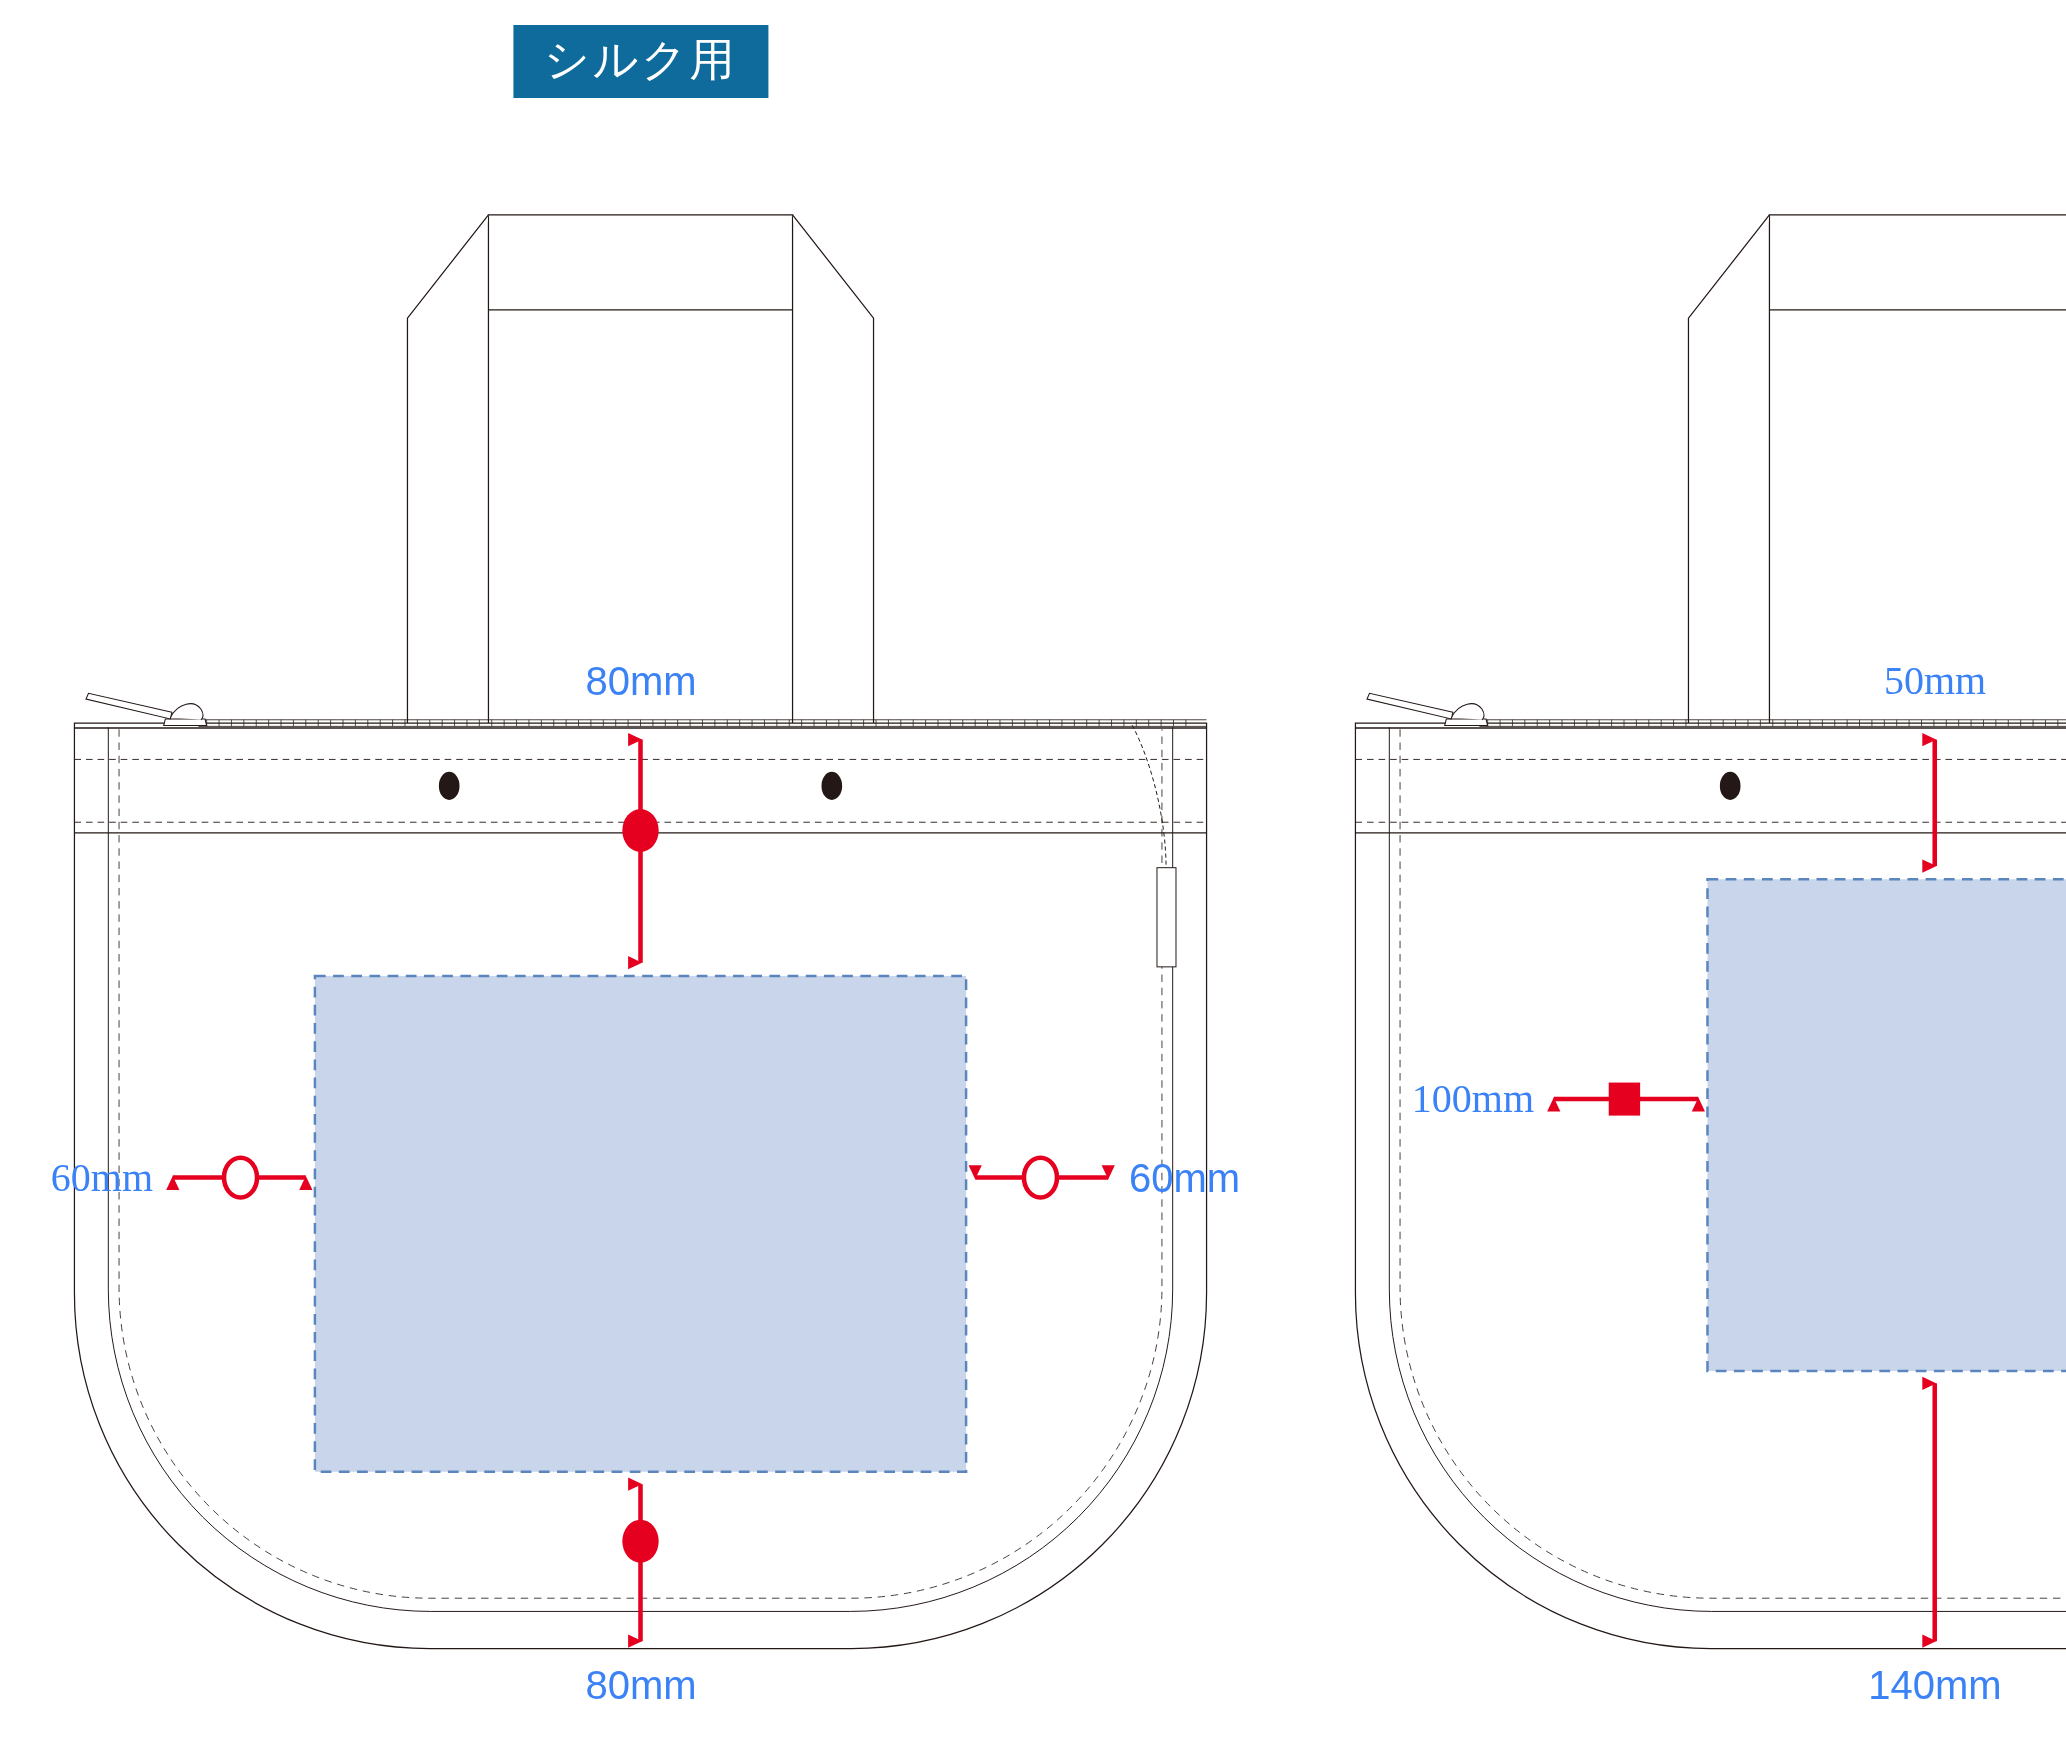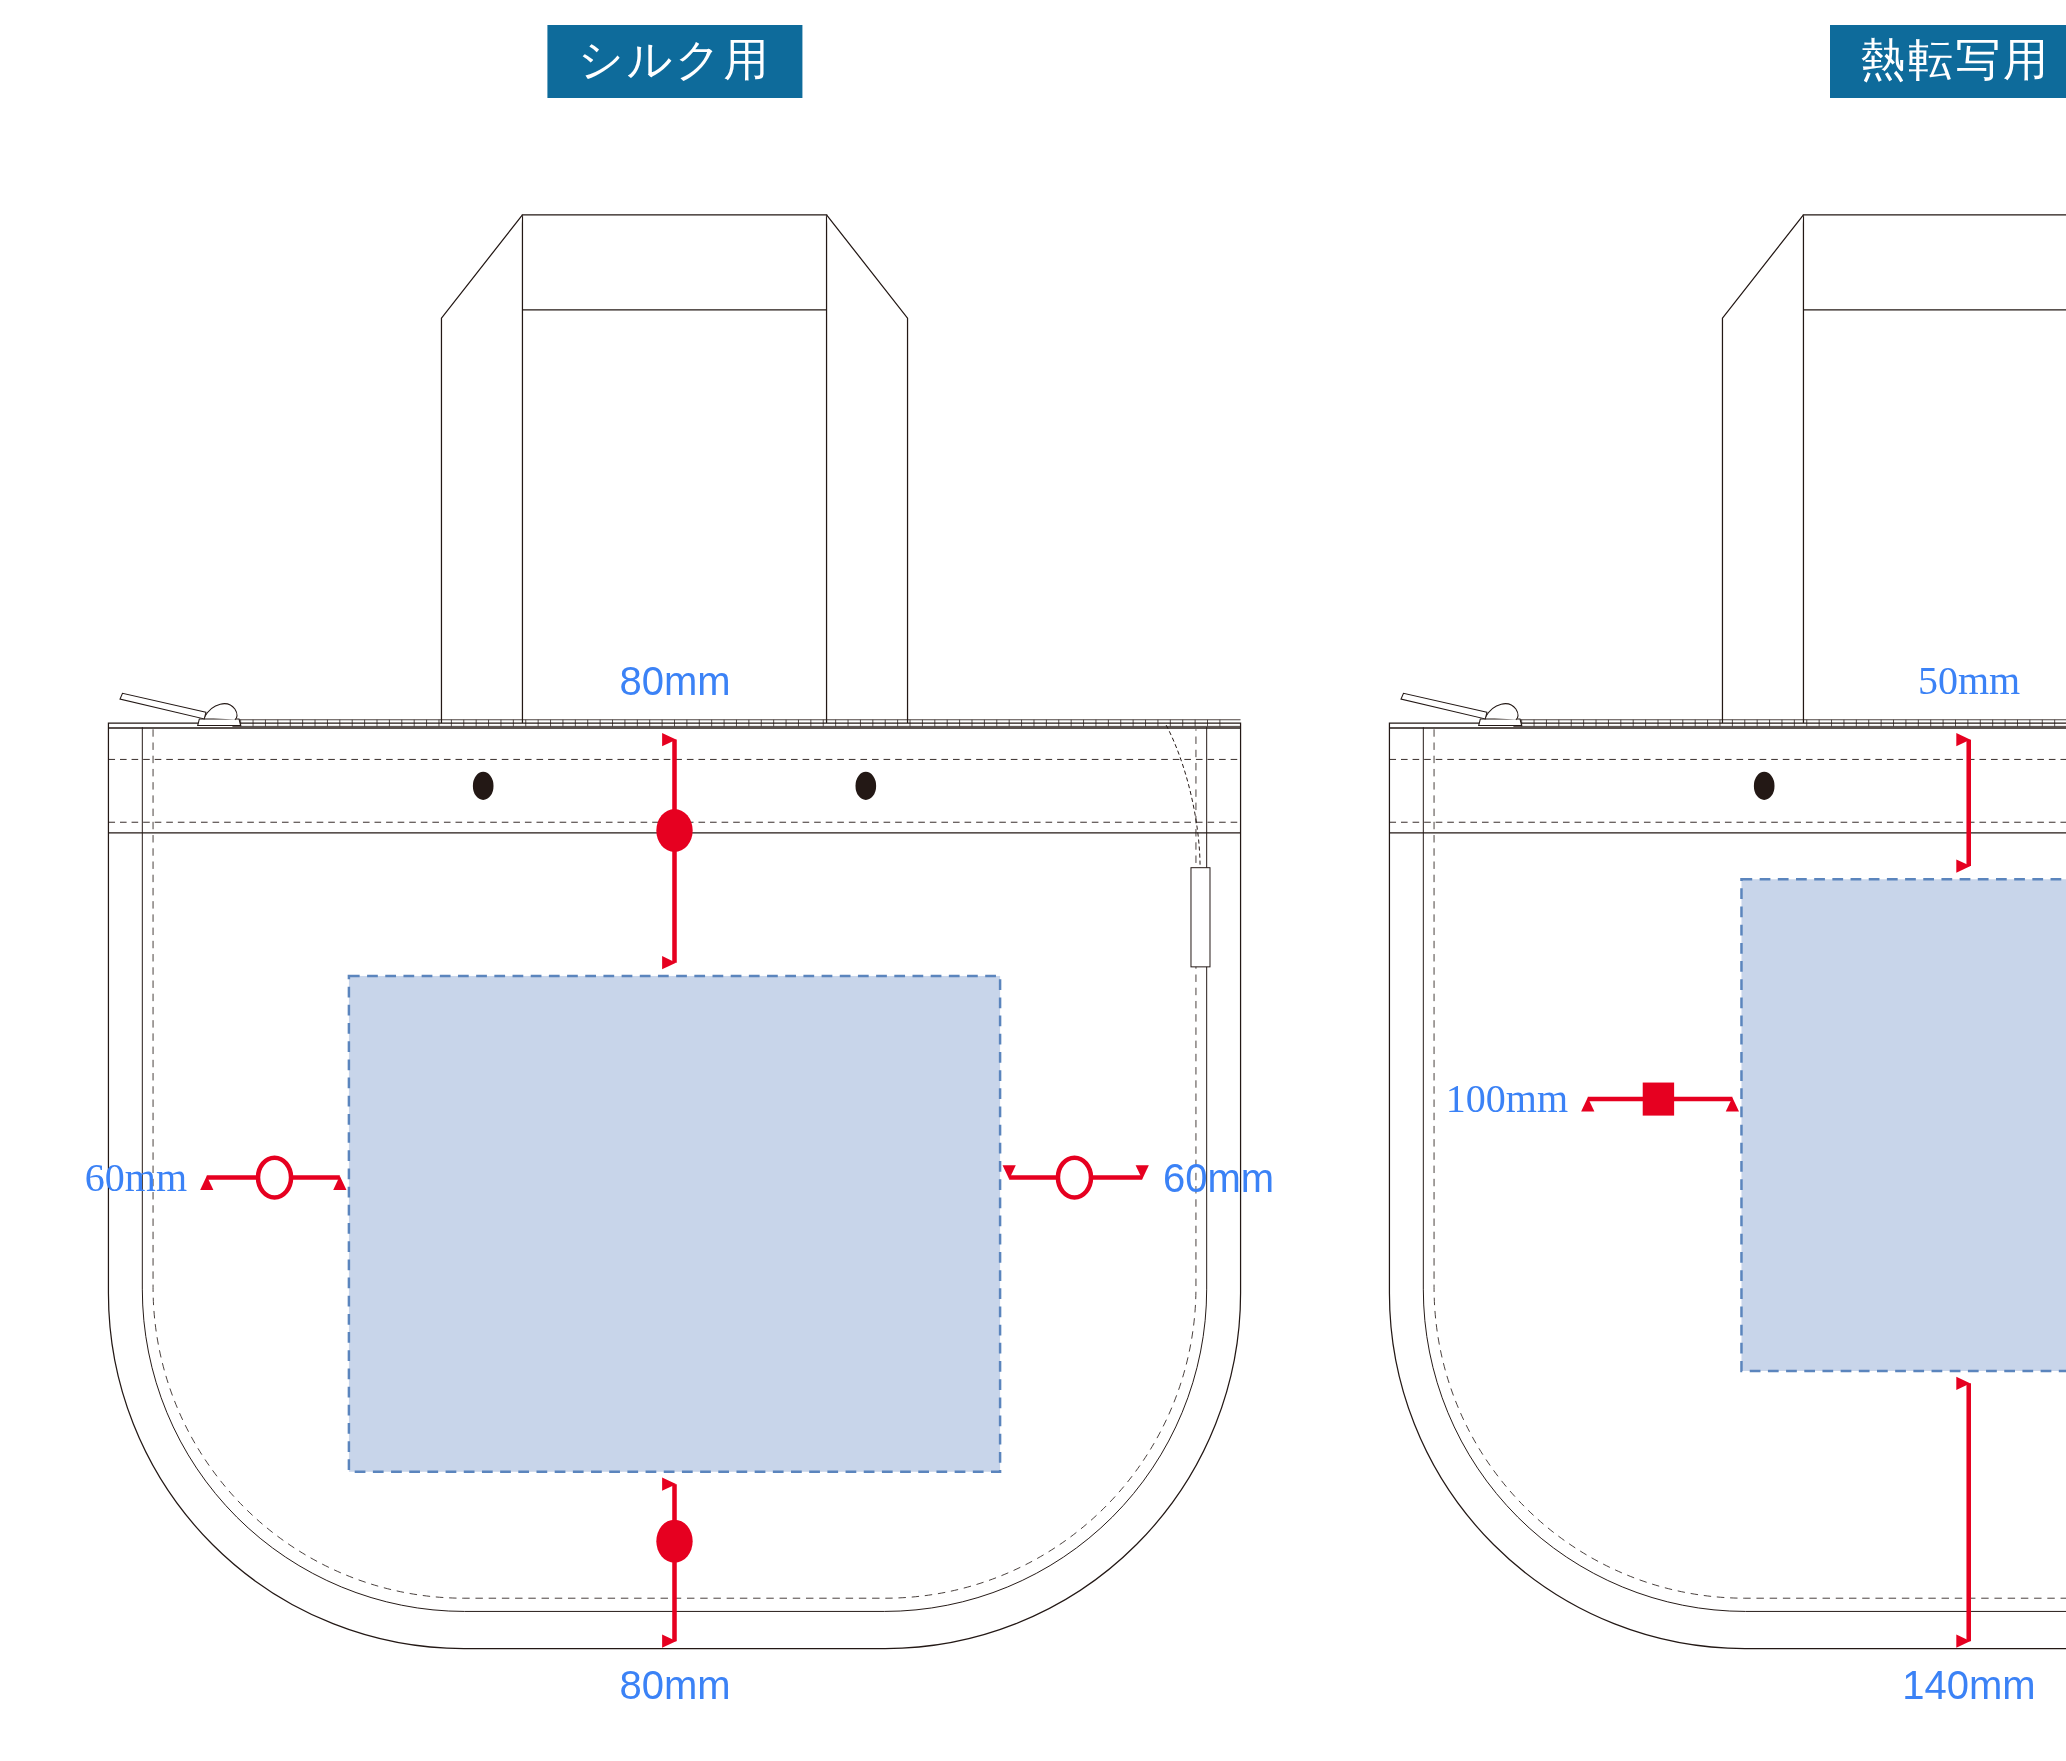--- a/index.html
+++ b/index.html
@@ -1,20 +1,20 @@
 <!DOCTYPE html>
 <html style="font-size:6.6px"><head>
 <meta charset="utf-8">
 <style>
   html,body{margin:0;padding:0;background:#ffffff;}
   body{
     font-family:"Liberation Sans","DejaVu Sans",sans-serif;
     width:2562px;height:1761px;position:relative;overflow:hidden;
   }
-  .panel{position:absolute;top:0;width:1281px;height:1761px;margin-left:34px;}
+  .panel{position:absolute;top:0;width:1281px;height:1761px;}
   #panel-silk{left:0;}
   #panel-heat{left:1281px;}
 
   .badge{
     position:absolute;top:25px;left:50%;transform:translateX(-50%);
     background:#0e6b9b;color:#ffffff;
     font-size:45px;line-height:1;
     padding:12.4px 31px 15.7px 31px;
     letter-spacing:2.5px;white-space:nowrap;
     text-align:center;
@@ -194,21 +194,20 @@
   </div>
 
   <div class="dim-label c" style="left:641px;top:661px;">80mm</div>
   <div class="dim-label l" style="left:153px;top:1178px;">60mm</div>
   <div class="dim-label r" style="left:1129px;top:1178px;">60mm</div>
   <div class="dim-label c" style="left:641px;top:1665px;">80mm</div>
 </div>
 
 <div class="panel" id="panel-heat">
 
-  <div class="badge">熱転写用</div>
 
   <div class="stage">
     <svg viewBox="0 0 3100 4262" xmlns="http://www.w3.org/2000/svg">
       <defs>
         <marker id="ah-up-R" markerWidth="40" markerHeight="40" refX="20" refY="4" orient="auto" markerUnits="userSpaceOnUse">
           <path d="M20,0 L36,34 L4,34 Z" fill="#e60020"></path>
         </marker>
         <marker id="ah-dn-R" markerWidth="40" markerHeight="40" refX="20" refY="4" orient="auto" markerUnits="userSpaceOnUse">
           <path d="M20,0 L36,34 L4,34 Z" fill="#e60020"></path>
         </marker>

